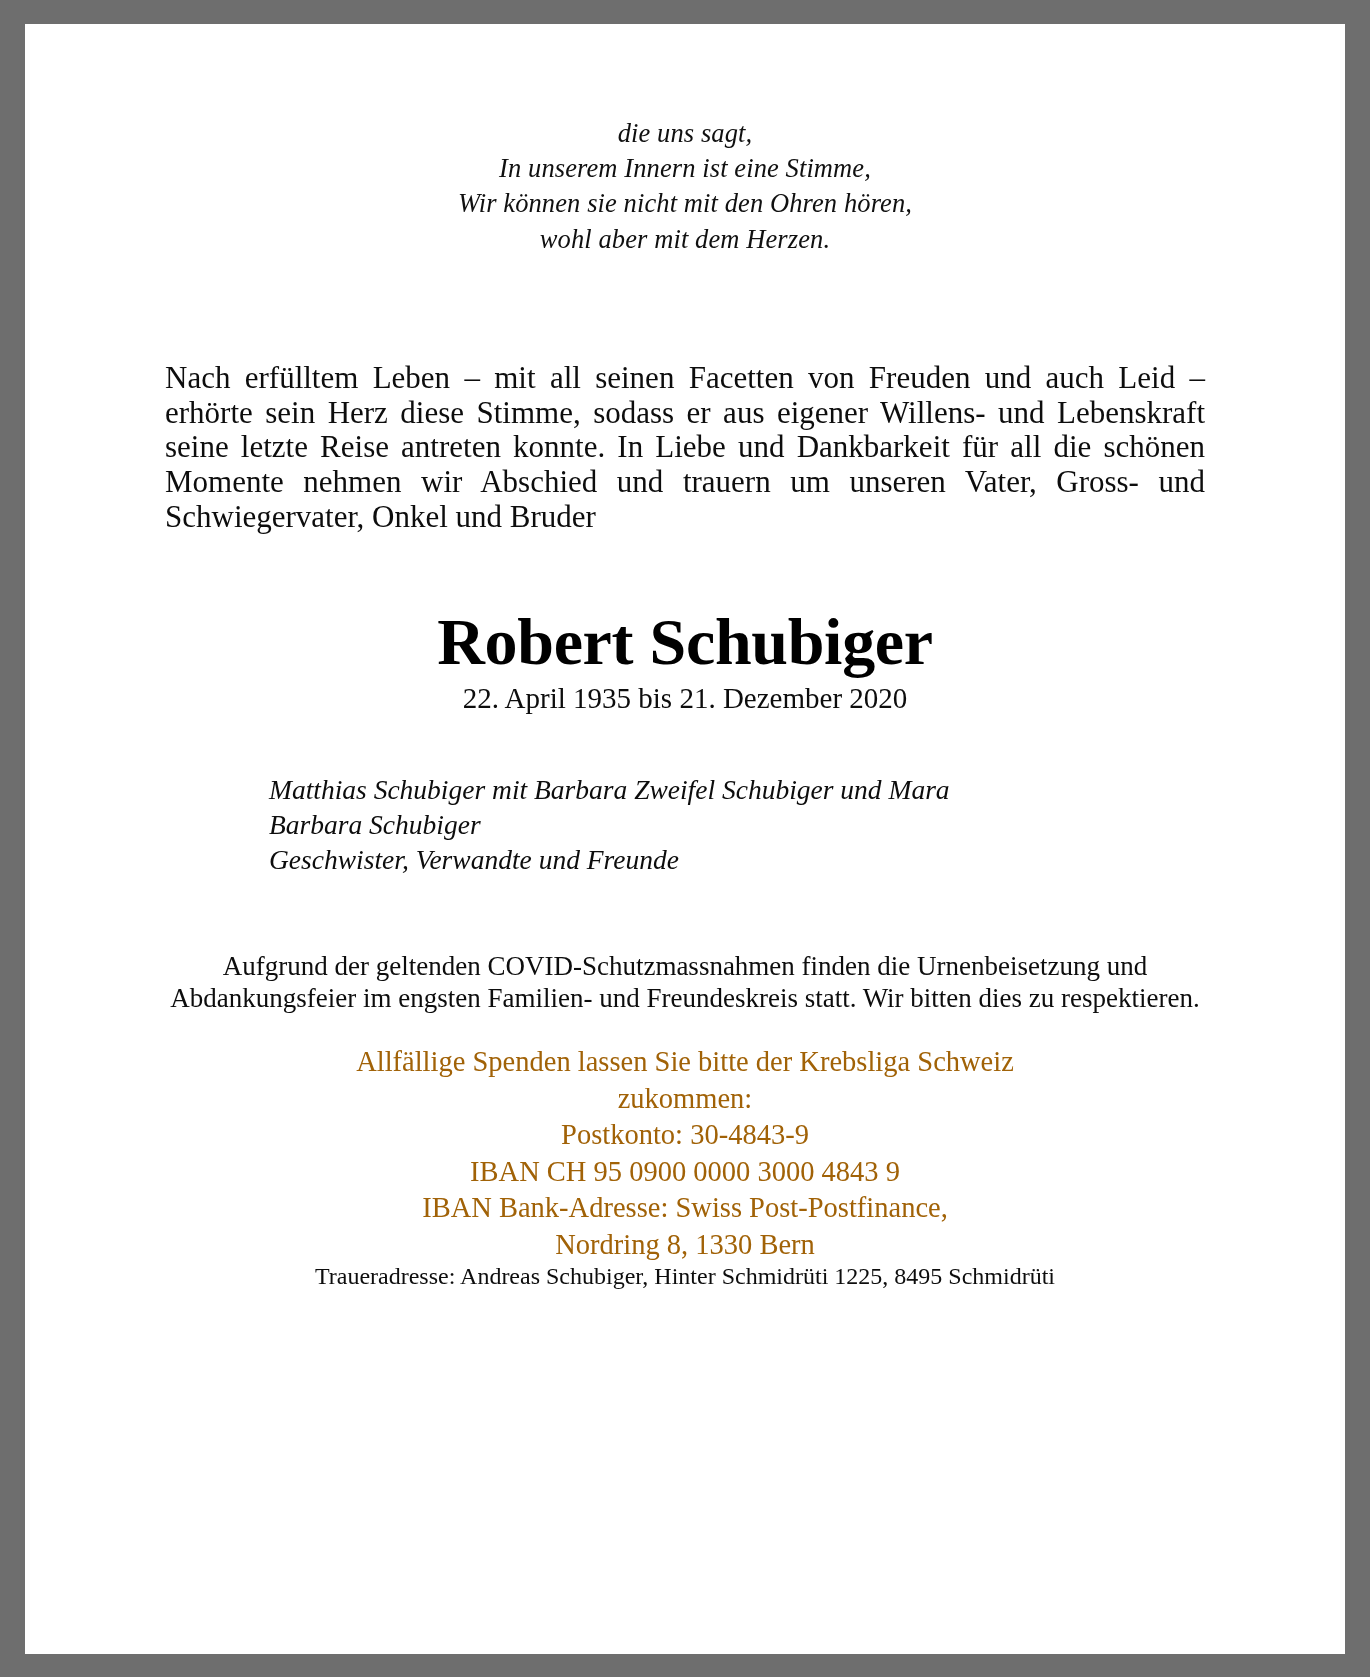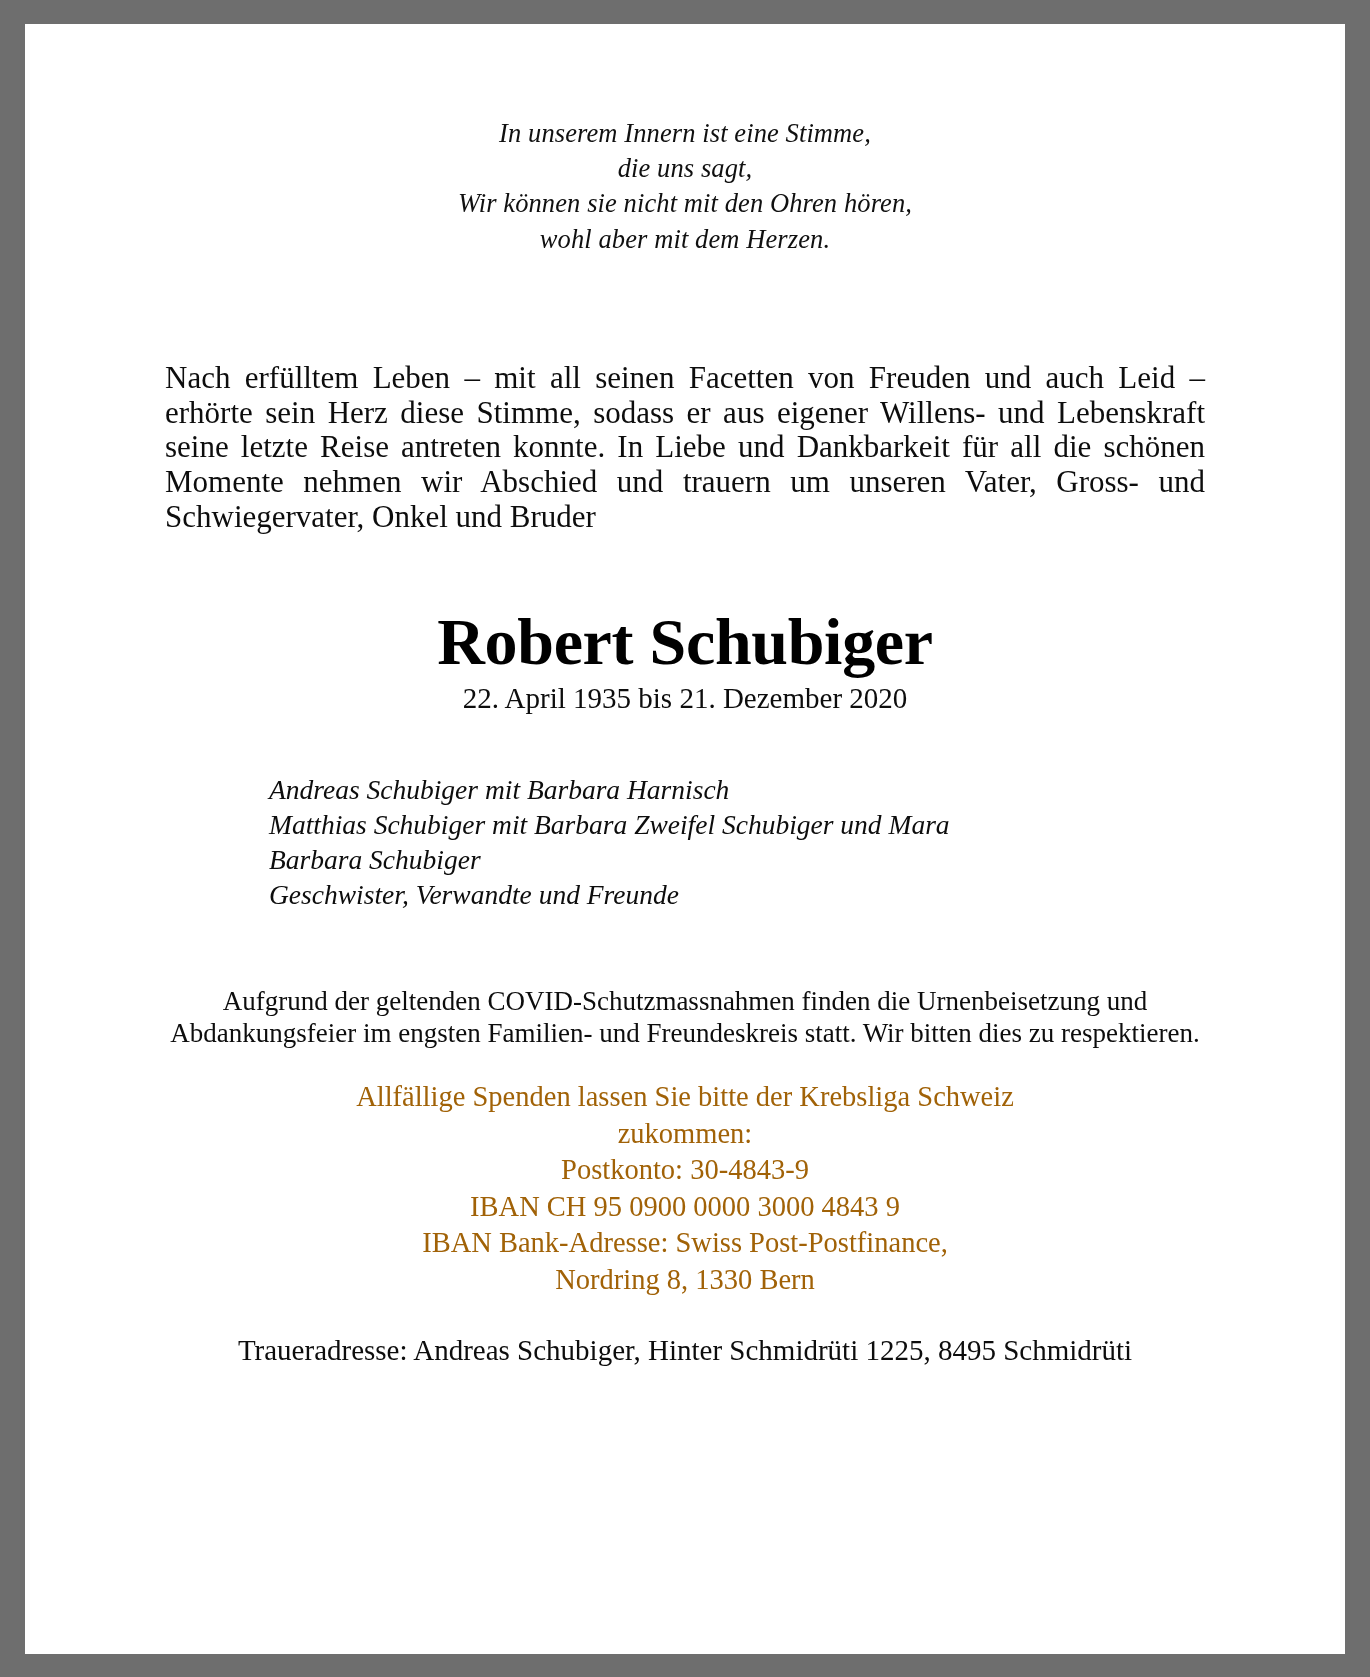--- a/index.html
+++ b/index.html
@@ -95,46 +95,44 @@
   .donations {
     margin-top: 30px;
     text-align: center;
     font-size: 28.5px;
     line-height: 1.28;
     color: #a16207;
   }
 
   
   .address {
-    margin-top: 36px;
     text-align: center;
-    font-size: 29px;
+    font-size: 24px;
     color: #0d0d0d;
   }
 </style>
 </head>
 <body>
 
 <div class="page">
   <div class="inner">
 
     <div class="poem">
+      <div>die uns sagt,</div>
       <div>In unserem Innern ist eine Stimme,</div>
-      <div>die uns sagt,</div>
       <div>Wir können sie nicht mit den Ohren hören,</div>
       <div>wohl aber mit dem Herzen.</div>
     </div>
 
     <p class="lead">Nach erfülltem Leben – mit all seinen Facetten von Freuden und auch Leid – erhörte sein Herz diese Stimme, sodass er aus eigener Willens- und Lebenskraft seine letzte Reise antreten konnte. In Liebe und Dankbarkeit für all die schönen Momente nehmen wir Abschied und trauern um unseren Vater, Gross- und Schwiegervater, Onkel und Bruder</p>
 
     <div class="name">Robert Schubiger</div>
     <div class="dates">22. April 1935 bis 21. Dezember 2020</div>
 
     <div class="survivors">
-      <div>Andreas Schubiger mit Barbara Harnisch</div>
       <div>Matthias Schubiger mit Barbara Zweifel Schubiger und Mara</div>
       <div>Barbara Schubiger</div>
       <div>Geschwister, Verwandte und Freunde</div>
     </div>
 
     <p class="notice">Aufgrund der geltenden COVID-Schutzmassnahmen finden die Urnenbeisetzung und Abdankungsfeier im engsten Familien- und Freundeskreis statt. Wir bitten dies zu respektieren.</p>
 
     <div class="donations">
       <div>Allfällige Spenden lassen Sie bitte der Krebsliga Schweiz</div>
       <div>zukommen:</div>

